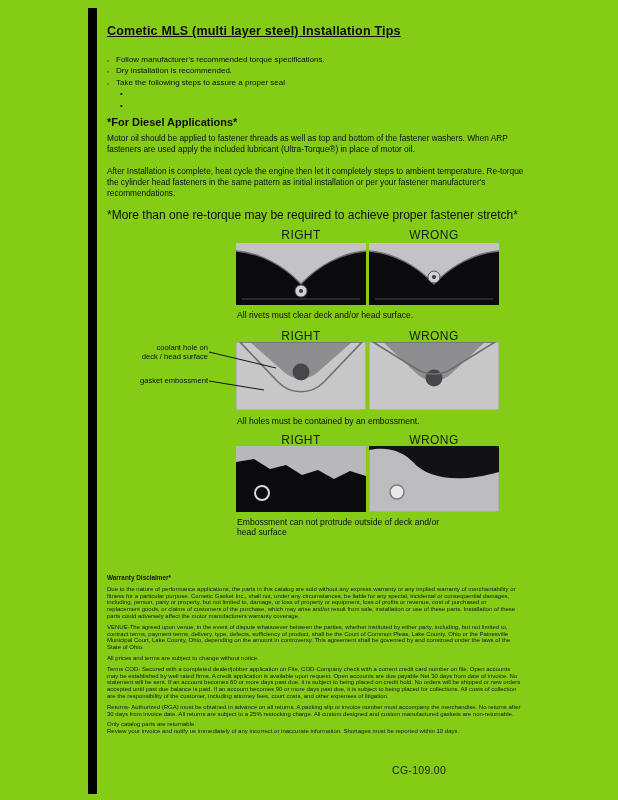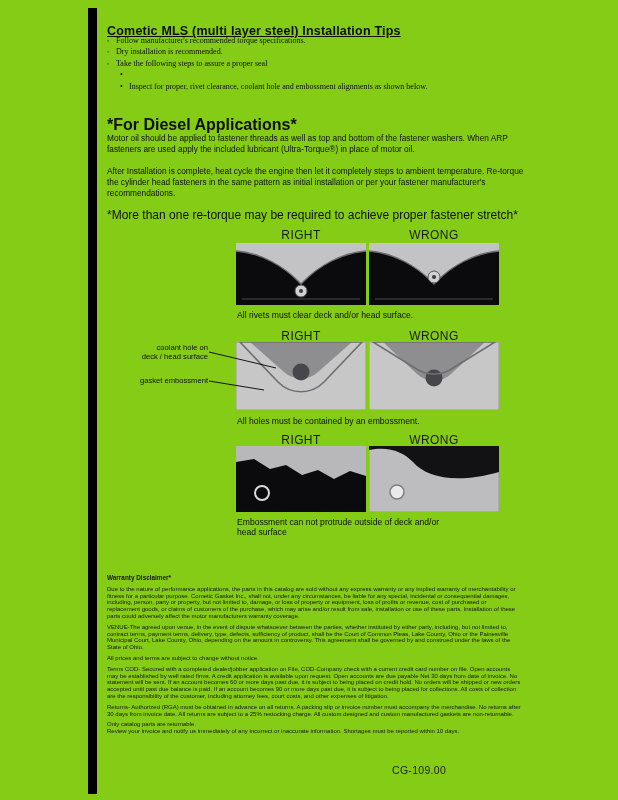--- a/index.html
+++ b/index.html
@@ -4,26 +4,26 @@
 <style>
   * { margin:0; padding:0; box-sizing:border-box; }
   html,body { background:#ffffff; }
   .page {
     position:relative; width:618px; height:800px; background:#84cc16;
     font-family:"Liberation Sans","DejaVu Sans",sans-serif; color:#0e0e0e; overflow:hidden;
   }
   .abs { position:absolute; }
   .spine { left:88px; top:8px; width:9px; height:786px; background:#000; }
   .title { left:107px; top:24px; font-size:12.5px; font-weight:bold; text-decoration:underline; letter-spacing:0.2px; }
-  .tips { left:107px; top:35px; width:440px; font-size:8px; line-height:11.4px;font-family:Liberation Serif, serif; }
+  .tips { left:107px; top:54px; width:440px; font-size:8px; line-height:11.4px; }
   .tip-row { display:flex; }
   .tip-row.sub { margin-left:13px; }
   .marker { width:9px; flex:0 0 9px; text-align:left; }
   .marker.hollow { font-size:7px; position:relative; top:1px; }
-  .diesel-heading { left:107px; top:116px; font-size:16px; font-weight:bold; }
+  .diesel-heading { left:107px; top:116px; font-size:11px; font-weight:bold; }
   .body-para { left:107px; top:0; width:424px; font-size:8.3px; line-height:10.8px; }
   .p1 { top:133px; }
   .p2 { top:166px; }
   .note { left:107px; top:208px; font-size:12px; }
   .dg-header { top:0; width:130px; text-align:center; font-size:12px; letter-spacing:0.4px; color:#1a1a1a; }
   .col-l { left:236px; } .col-r { left:369px; }
   .hdr1 { top:228px; } .hdr2 { top:329px; } .hdr3 { top:433px; }
   .panel { width:130px; }
   .panel svg { display:block; width:130px; }
   .row1 { top:243px; } .row2 { top:342px; } .row3 { top:446px; }
@@ -58,21 +58,20 @@
     </div>
     <div class="tip-row">
       <span class="marker hollow">◦</span>
       <span>Take the following steps to assure a proper seal</span>
     </div>
     <div class="tip-row sub">
       <span class="marker">•</span>
     </div>
     <div class="tip-row sub">
       <span class="marker">•</span>
-      <span>Inspect for proper, rivet clearance, coolant hole and embossment alignments as shown below.</span>
     </div>
   </div>
 
   <div class="abs diesel-heading">*For Diesel Applications*</div>
   <div class="abs body-para p1">Motor oil should be applied to fastener threads as well as top and bottom of the fastener washers. When ARP fasteners are used apply the included lubricant (Ultra-Torque®) in place of motor oil.</div>
   <div class="abs body-para p2">After Installation is complete, heat cycle the engine then let it completely steps to ambient temperature. Re-torque the cylinder head fasteners in the same pattern as initial installation or per your fastener manufacturer's recommendations.</div>
   <div class="abs note">*More than one re-torque may be required to achieve proper fastener stretch*</div>
 
   <div class="abs dg-header col-l hdr1">RIGHT</div>
   <div class="abs dg-header col-r hdr1">WRONG</div>

